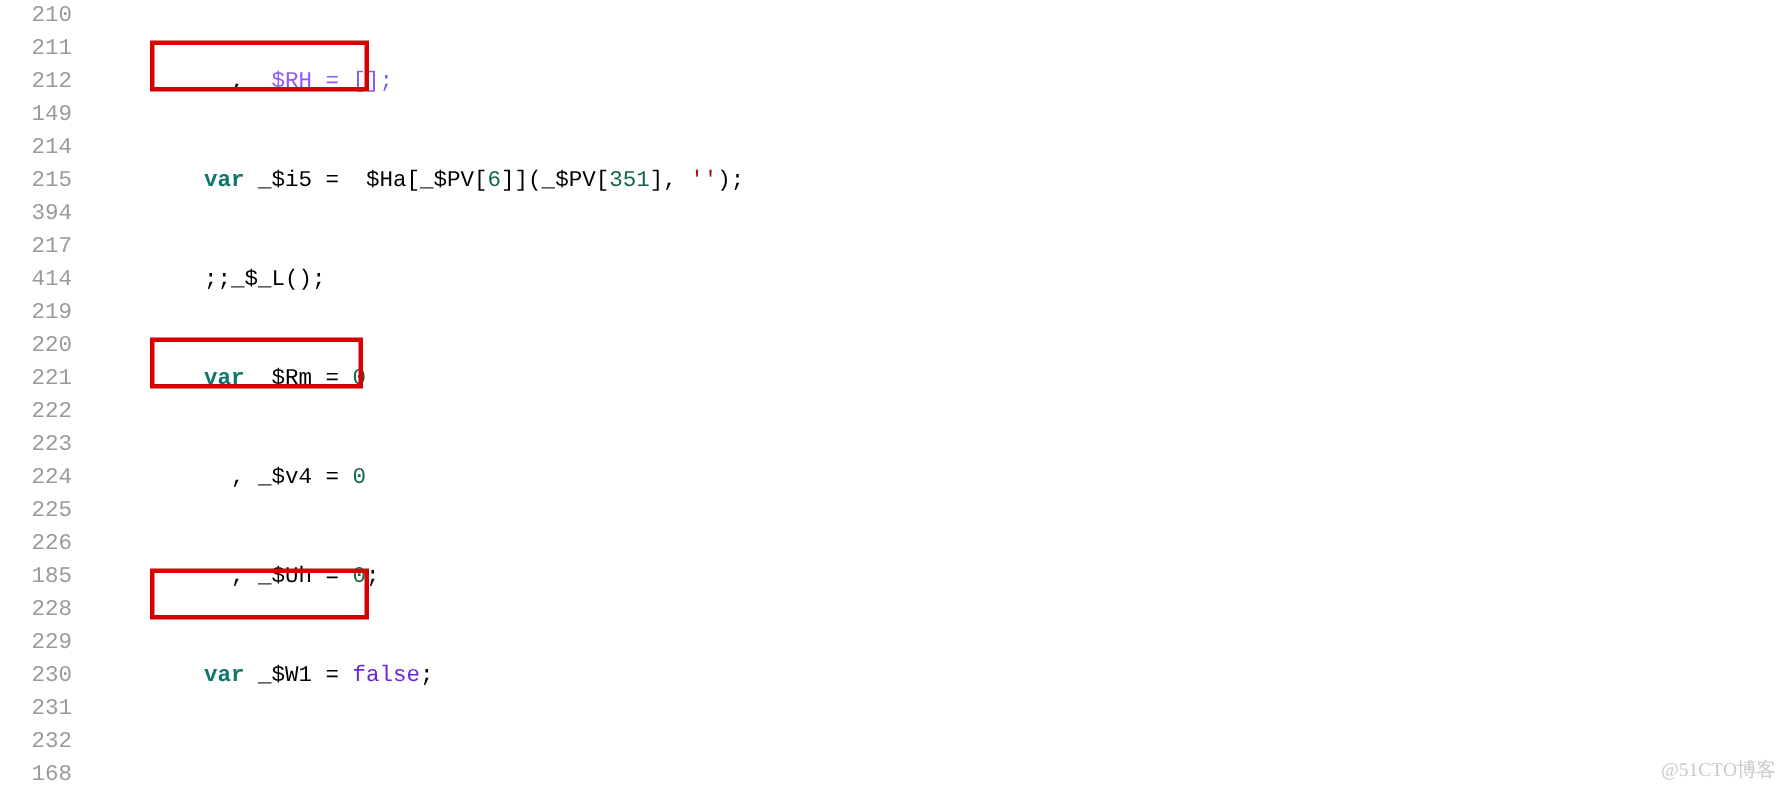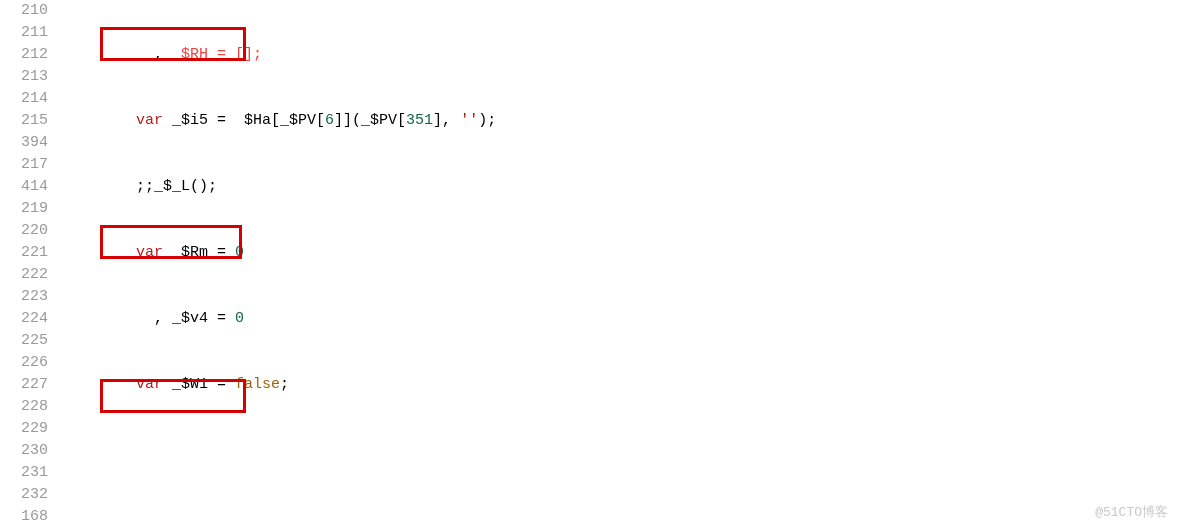--- a/index.html
+++ b/index.html
@@ -35,80 +35,81 @@
     flex: 1;
     padding-left: 8px;
     white-space: pre;
     color: #000000;
     position: relative;
   }
   .code .row {
     height: 22px;
     position: relative;
   }
-  .kw  { color: #b91c1c; }      
-  .bool{ color: #a16207; }      
+  .kw  { color: #0f766e; font-weight: bold; }      
+  .bool{ color: #6d28d9; }      
   .num { color: #116644; }      
   .str { color: #aa1111; }      
-  .id  { color: #ef4444; }
+  .id  { color: #8b5cf6; }
   .highlight {
     position: absolute;
     border: 3px solid #d60000;
     box-sizing: border-box;
     pointer-events: none;
     z-index: 5;
   }
   .watermark {
     position: absolute;
-    right: 16px;
+    right: 0;
     bottom: 6px;
-    font-family: Liberation Mono, monospace;
+    font-family: Liberation Serif, serif;
     font-size: 13px;
     color: #c9c9c9;
     user-select: none;
     pointer-events: none;
   }
 </style>
 </head>
 <body>
 
 <div class="editor">
   <div class="gutter">
     <div class="ln">210</div>
     <div class="ln">211</div>
     <div class="ln">212</div>
-    <div class="ln">213</div>
+    <div class="ln">149</div>
     <div class="ln">214</div>
     <div class="ln">215</div>
     <div class="ln">394</div>
     <div class="ln">217</div>
     <div class="ln">414</div>
     <div class="ln">219</div>
     <div class="ln">220</div>
     <div class="ln">221</div>
     <div class="ln">222</div>
     <div class="ln">223</div>
     <div class="ln">224</div>
     <div class="ln">225</div>
     <div class="ln">226</div>
-    <div class="ln">227</div>
+    <div class="ln">185</div>
     <div class="ln">228</div>
     <div class="ln">229</div>
     <div class="ln">230</div>
     <div class="ln">231</div>
     <div class="ln">232</div>
     <div class="ln">168</div>
   </div>
 
   <div class="code">
     <div class="row"><span>          , </span><span class="id">_$RH = [];</span></div>
     <div class="row"><span>        </span><span class="kw">var</span><span> _$i5 =  $Ha[_$PV[</span><span class="num">6</span><span>]](_$PV[</span><span class="num">351</span><span>], </span><span class="str">''</span><span>);</span></div>
     <div class="row"><span>        </span><span>;;_$_L();</span></div>
     <div class="row"><span>        </span><span class="kw">var</span><span> _$Rm = </span><span class="num">0</span></div>
     <div class="row"><span>          , </span><span>_$v4 = </span><span class="num">0</span></div>
+    <div class="row"><span>          , </span><span>_$Uh = </span><span class="num">0</span><span>;</span></div>
     <div class="row"><span>        </span><span class="kw">var</span><span> _$W1 = </span><span class="bool">false</span><span>;</span></div>
     
     
     
     
     
     
     
     
     

